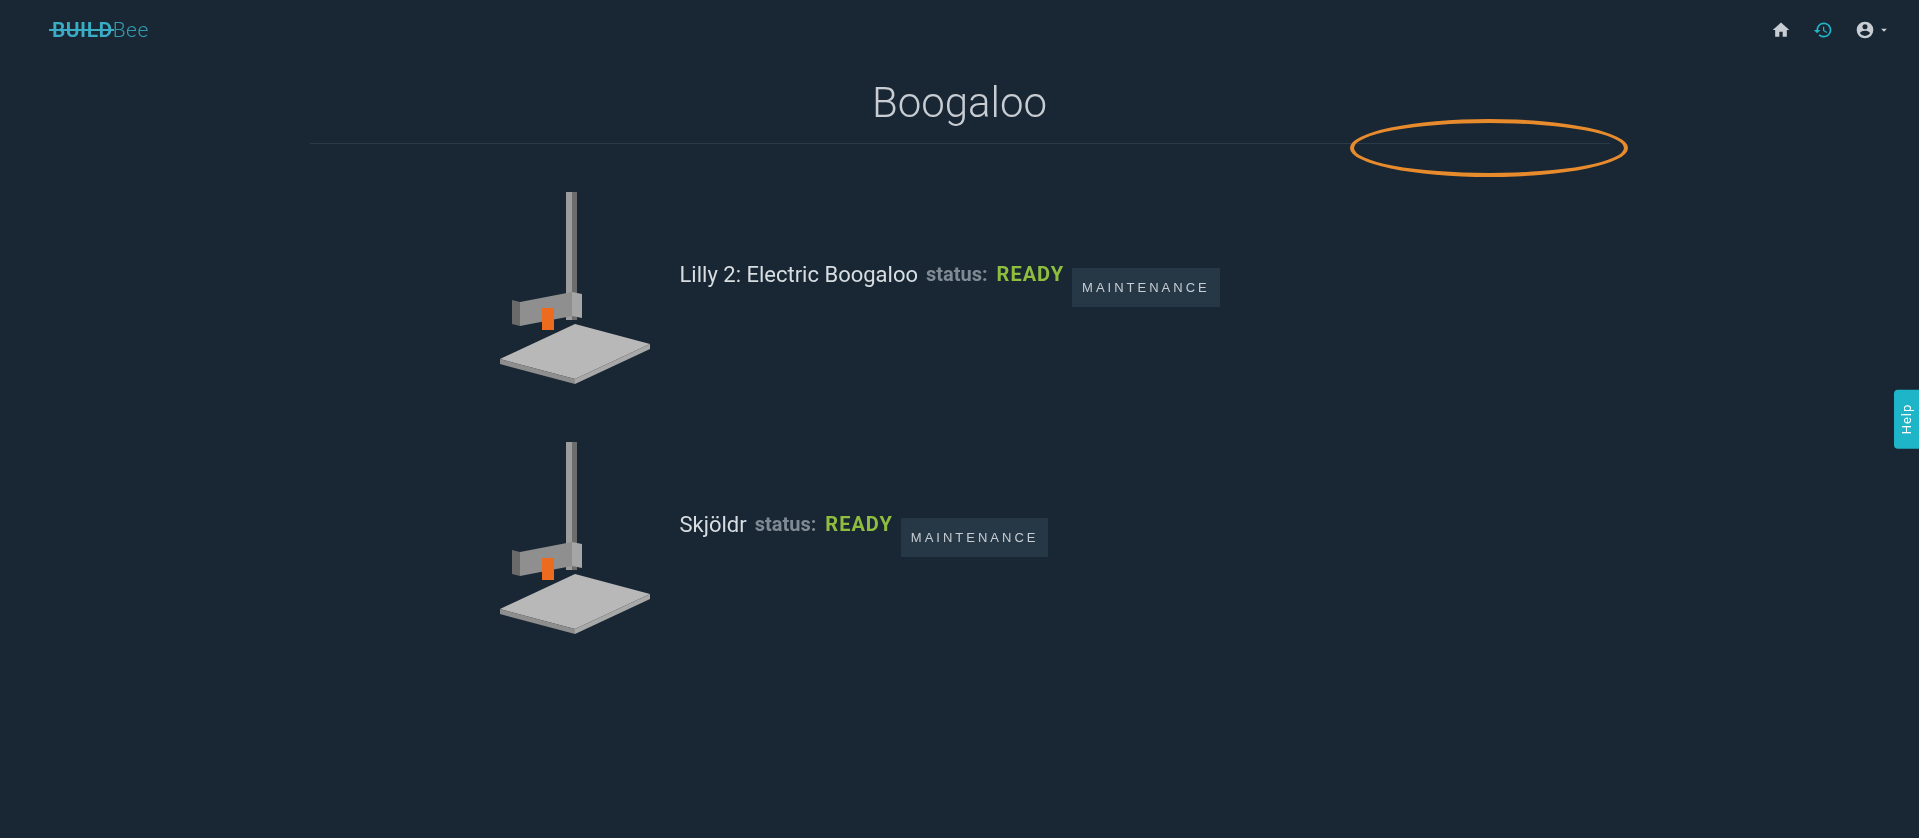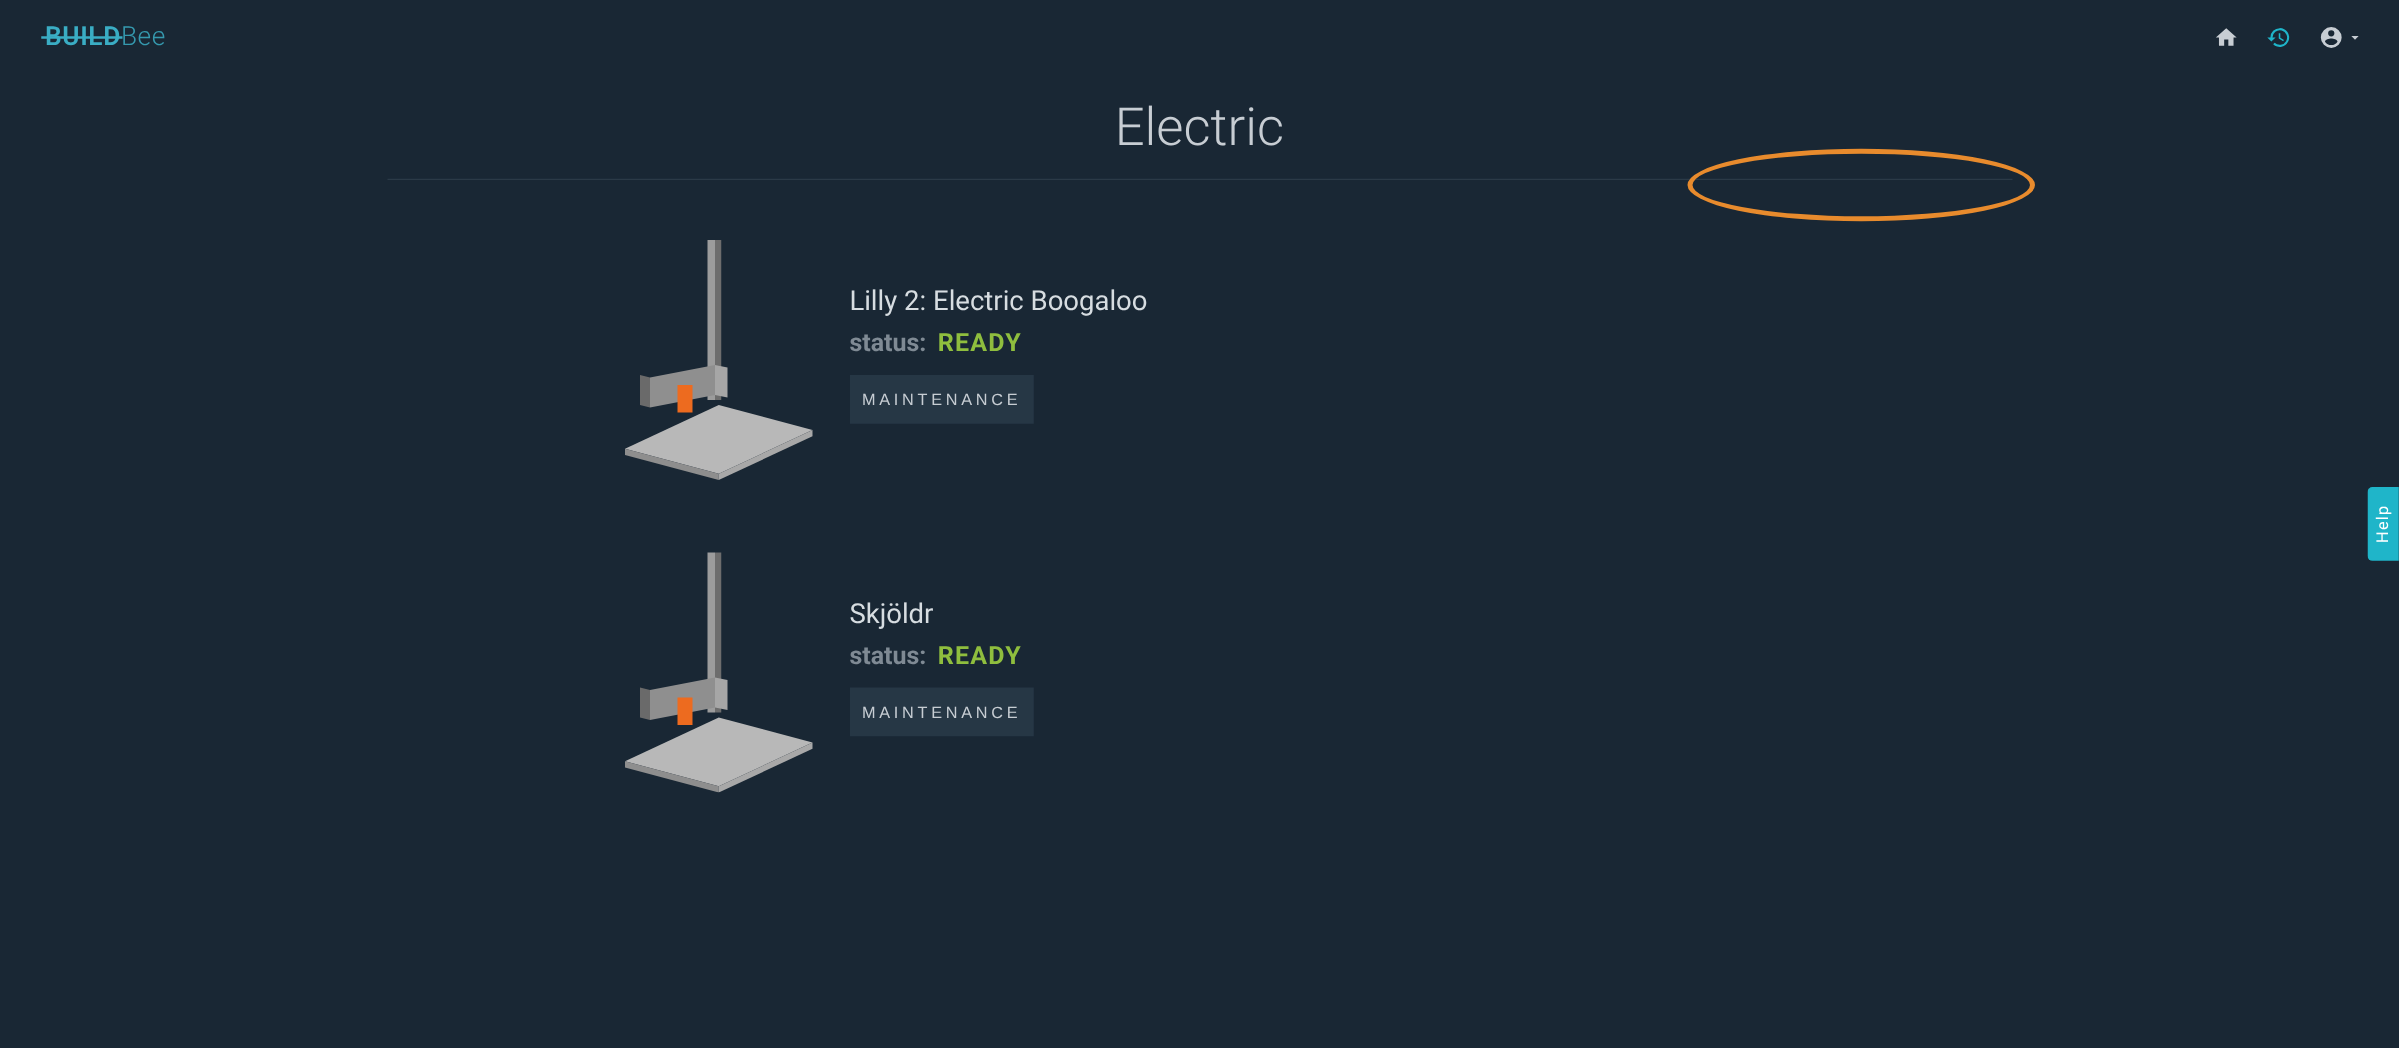--- a/index.html
+++ b/index.html
@@ -18,21 +18,21 @@
     margin:0;padding:0;width:100%;min-height:838px;
     background:var(--bg);
     font-family:"Segoe UI",Roboto,Helvetica,Arial,sans-serif;
     color:var(--text);
   }
   
   .header{
     display:flex;
     align-items:center;
     justify-content:space-between;
-    padding:6px 28px 0 36px;
+    padding:6px 28px 0 52px;
     height:48px;
   }
   .logo{
     font-size:21px;
     font-weight:400;
     letter-spacing:0.5px;
     color:var(--logo);
     display:flex;
     align-items:baseline;
   }
@@ -114,21 +114,21 @@
   .printer-row{
     display:flex;
     align-items:center;
     gap:20px;
     margin-bottom:50px;
   }
   .printer-img{
     width:180px;height:200px;
     flex-shrink:0;
   }
-  .printer-info{display:flex;flex-direction:column;gap:8px;}
+  .printer-info{display:flex;gap:8px;}
   .printer-name{font-size:22px;font-weight:400;color:#d7dde1;}
   .printer-status{font-size:20px;font-weight:bold;}
   .printer-status .label{color:var(--muted);}
   .printer-status .value{color:var(--accent-green);letter-spacing:1px;margin-left:4px;}
   .maint-btn{
     align-self:flex-start;
     background:var(--btn-bg);
     color:var(--text);
     border:none;
     padding:12px 10px;
@@ -178,21 +178,21 @@
       <svg class="hicon" viewBox="0 0 24 24">
           <path d="M12 2a10 10 0 1 0 10 10A10 10 0 0 0 12 2zm0 3a3 3 0 1 1-3 3 3 3 0 0 1 3-3zm0 14.2a7.2 7.2 0 0 1-6-3.22c.03-1.99 4-3.08 6-3.08s5.97 1.09 6 3.08a7.2 7.2 0 0 1-6 3.22z"></path>
         </svg>
       <svg class="hicon" style="width:14px;height:14px" viewBox="0 0 24 24">
           <path d="M7 10l5 5 5-5z"></path>
         </svg>
     </span>
   </div>
 </header>
 
-<h1 class="page-title">Electric</h1>
+<h1 class="page-title">Boogaloo</h1>
 
 <div class="toolbar-row">
   <div class="highlight-ring"></div>
 </div>
 <div class="divider"></div>
 
 <div class="printers">
 
   <div class="printer-row">
     <svg class="printer-img" viewBox="0 0 180 200">

